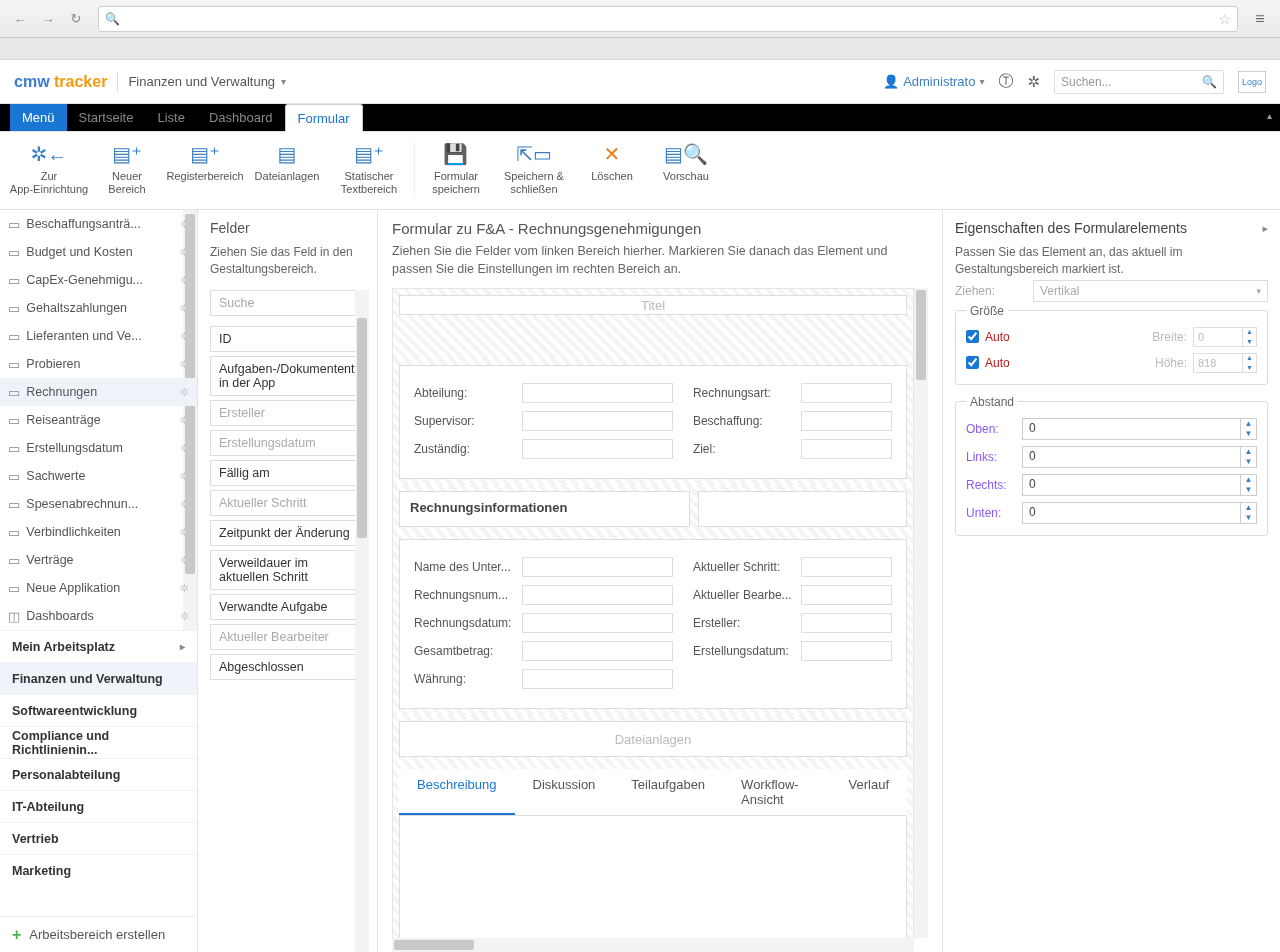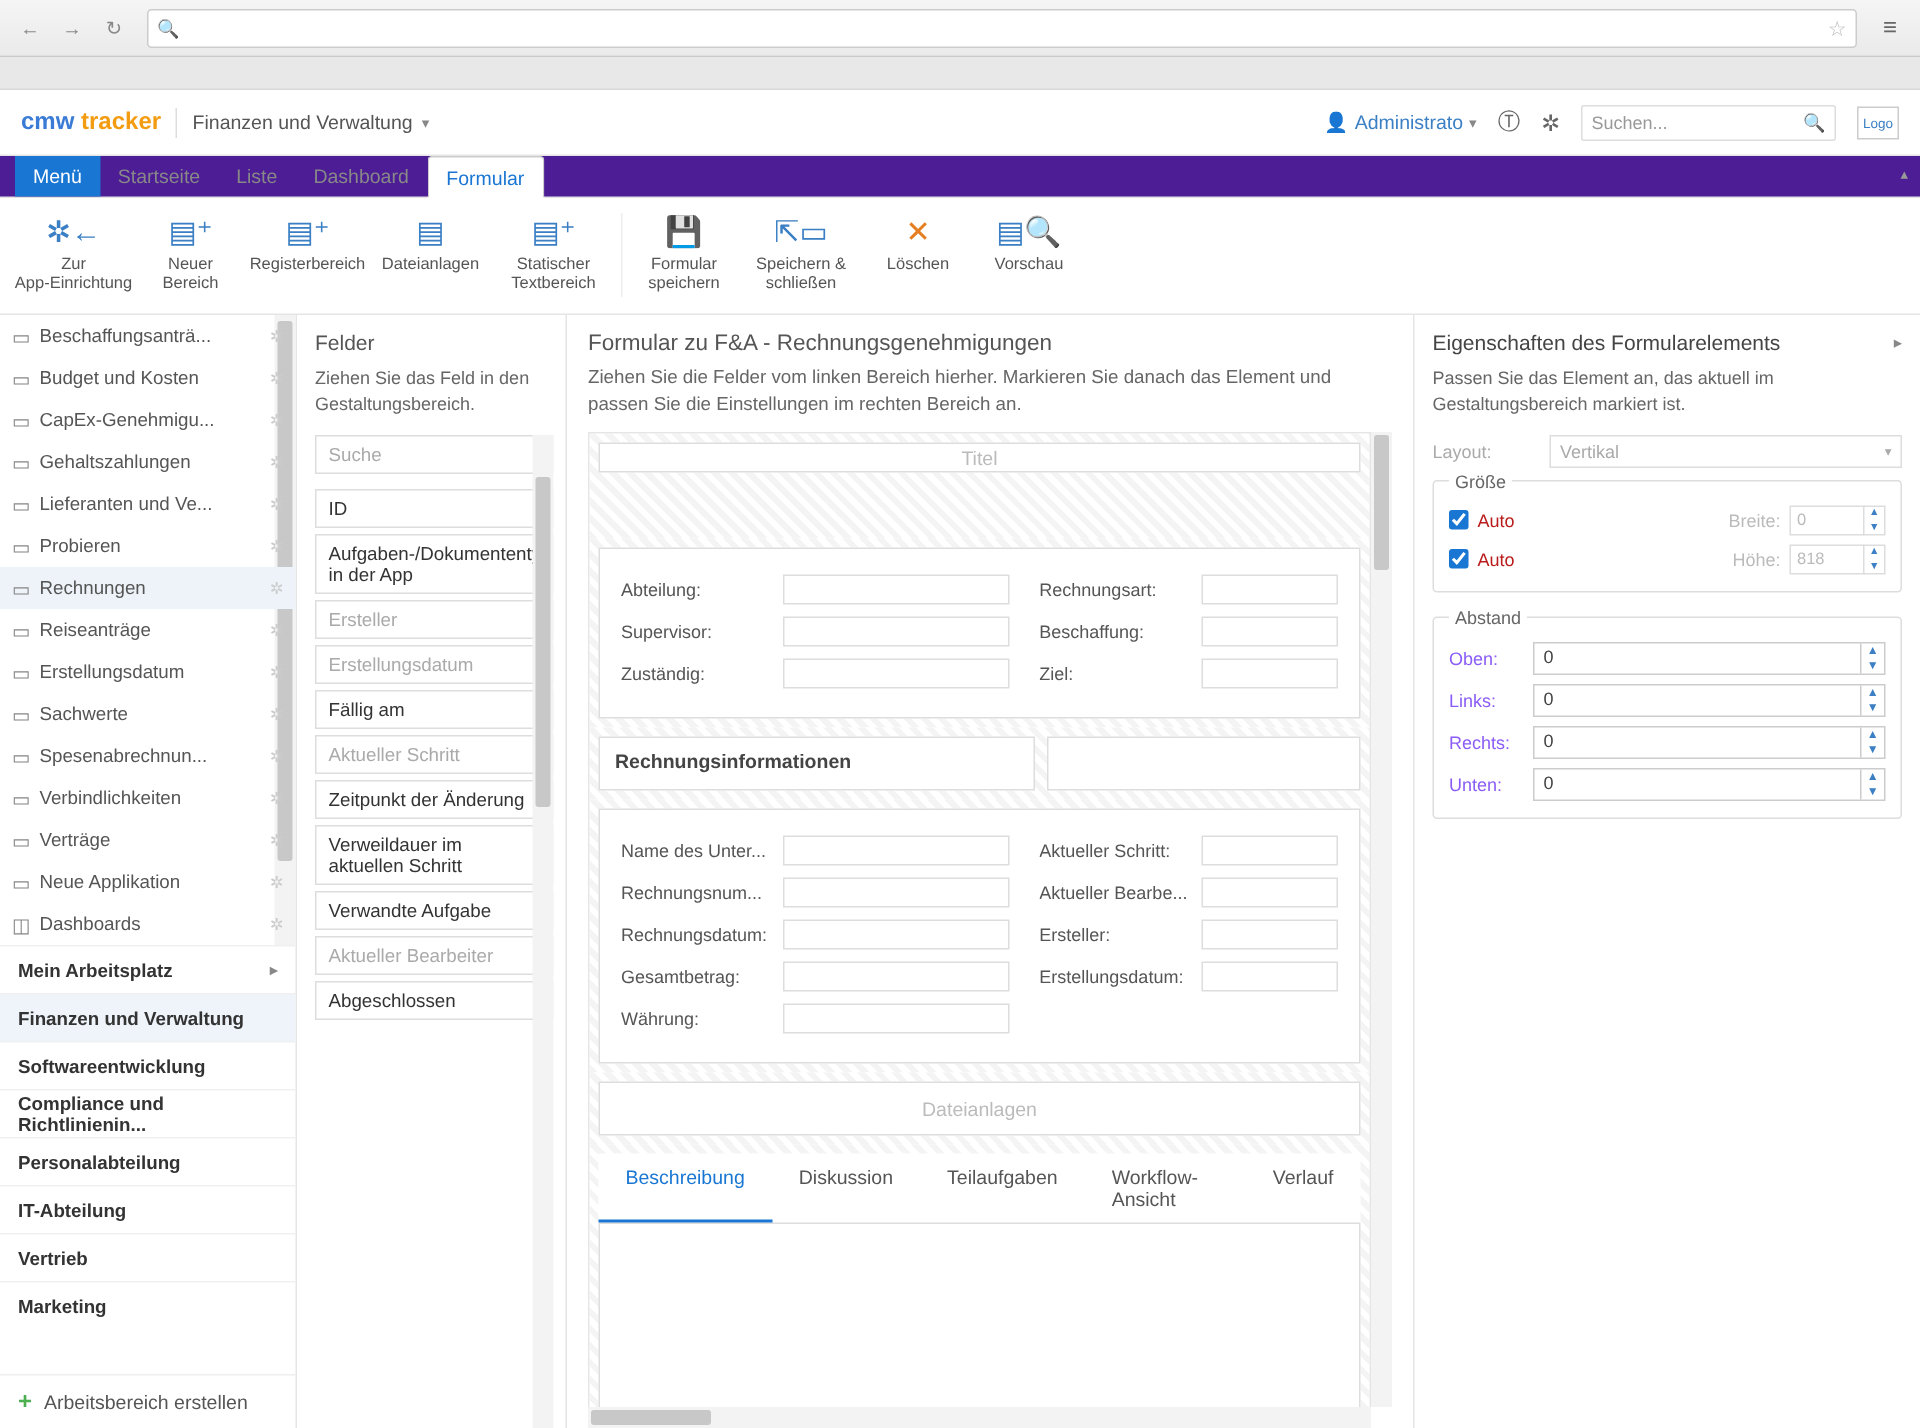--- a/index.html
+++ b/index.html
@@ -29,21 +29,21 @@
 .user-block { display:flex; align-items:center; gap:4px; color:#3b7fc4; cursor:pointer;}
 .user-block .person { color:#3b7fc4;}
 .user-block .chev { font-size:10px; color:#888;}
 .hdr-ic { color:#666; cursor:pointer; font-size:15px;}
 .hdr-search { width: 170px; height: 24px; border: 1px solid #ddd; border-radius: 2px; display:flex; align-items:center; padding:0 6px; color:#999;}
 .hdr-search .sp { flex:1; font-size:12px;}
 .hdr-search .ic { font-size:12px; }
 .logo-box { width:28px; height:22px; border:1px solid #ccc; color:#3b7fc4; font-size:9px; display:flex; align-items:center; justify-content:center;}
 
 
-.tab-strip { height: 28px; display: flex; align-items: stretch; padding-left: 10px; border-bottom: 1px solid #e2e2e2; background:#4c1d95; position:relative;}
+.tab-strip { height: 28px; display: flex; align-items: stretch; padding-left: 10px; border-bottom: 1px solid #e2e2e2; background:#000000; position:relative;}
 .tab-strip .tab { padding: 0 12px; display: flex; align-items: center; color: #888; font-size:13px; cursor:pointer;}
 .tab-strip .tab.menu { background: #1976d2; color: #fff; }
 .tab-strip .tab.active { color: #1976d2; border: 1px solid #ccc; border-bottom: 1px solid #fff; background:#fff; margin-bottom:-1px; border-radius:3px 3px 0 0;}
 .tab-strip .collapse-arrow { position:absolute; right:8px; top:6px; color:#999; font-size:10px; cursor:pointer;}
 
 
 .ribbon { height: 78px; display:flex; align-items:flex-start; gap:0; padding: 6px 8px 0; border-bottom:1px solid #e5e5e5; background:#fff;}
 .ribbon .rbtn { width: 82px; text-align:center; cursor:pointer; padding-top:2px;}
 .ribbon .rbtn.narrow { width: 74px;}
 .ribbon .rbtn .ic { height: 28px; display:flex; align-items:center; justify-content:center; color:#3b7fc4; font-size:20px;}
@@ -104,21 +104,21 @@
 .canvas-vscroll { position:absolute; right:0; top:0; width:14px; height:calc(100% - 14px); background:#f3f3f3;}
 .canvas-vthumb { position:absolute; right:2px; top:2px; width:10px; height:90px; background:#c8c8c8; border-radius:2px;}
 .canvas-hscroll { position:absolute; left:0; bottom:0; right:14px; height:14px; background:#f3f3f3;}
 .canvas-hthumb { position:absolute; left:2px; top:2px; height:10px; width:80px; background:#c8c8c8; border-radius:2px;}
 
 
 .props-col { width: 338px; border-left:1px solid #e5e5e5; padding:10px 12px;}
 .props-hdr { display:flex; align-items:center; margin-bottom:8px;}
 .props-hdr h3 { font-size:14px; color:#444; font-weight:normal;}
 .props-hdr .chev { margin-left:auto; color:#888; font-size:11px; cursor:pointer;}
-.props-hint { font-size:12px; color:#666; line-height:1.4; margin-bottom:10px;}
+.props-hint { font-size:12px; color:#666; line-height:1.4; margin-bottom:0;}
 .prop-row { display:flex; align-items:center; height:26px; gap:8px; font-size:12px;}
 .prop-row .lbl { width:70px; color:#aaa;}
 .prop-row .sel { flex:1; height:22px; border:1px solid #ddd; display:flex; align-items:center; padding:0 6px; color:#aaa; justify-content:space-between;}
 .prop-row .sel .chv { font-size:9px;}
 fieldset { border:1px solid #ddd; border-radius:3px; padding:6px 10px 8px; margin-bottom:10px;}
 legend { font-size:12px; color:#666; padding:0 4px;}
 .grp-row { display:flex; align-items:center; height:26px; gap:6px; font-size:12px;}
 .grp-row input[type=checkbox] { accent-color:#1976d2;}
 .grp-row .k { flex:1; color:#b91c1c;}
 .grp-row .klbl { width:44px; color:#bbb; text-align:right;}
@@ -486,21 +486,21 @@
     </div>
   </div>
 
   <div class="props-col">
     <div class="props-hdr">
       <h3>Eigenschaften des Formularelements</h3>
       <span class="chev">▸</span>
     </div>
     <div class="props-hint">Passen Sie das Element an, das aktuell im Gestaltungsbereich markiert ist.</div>
     <div class="prop-row">
-      <span class="lbl">Layout:</span>
+      <span class="lbl">Ziehen:</span>
       <div class="sel">
           <span>Vertikal</span>
           <span class="chv">▾</span>
         </div>
     </div>
     <fieldset>
       <legend>Größe</legend>
       <div class="grp-row">
         <input type="checkbox" checked="" style="">
         <span class="k">Auto</span>

